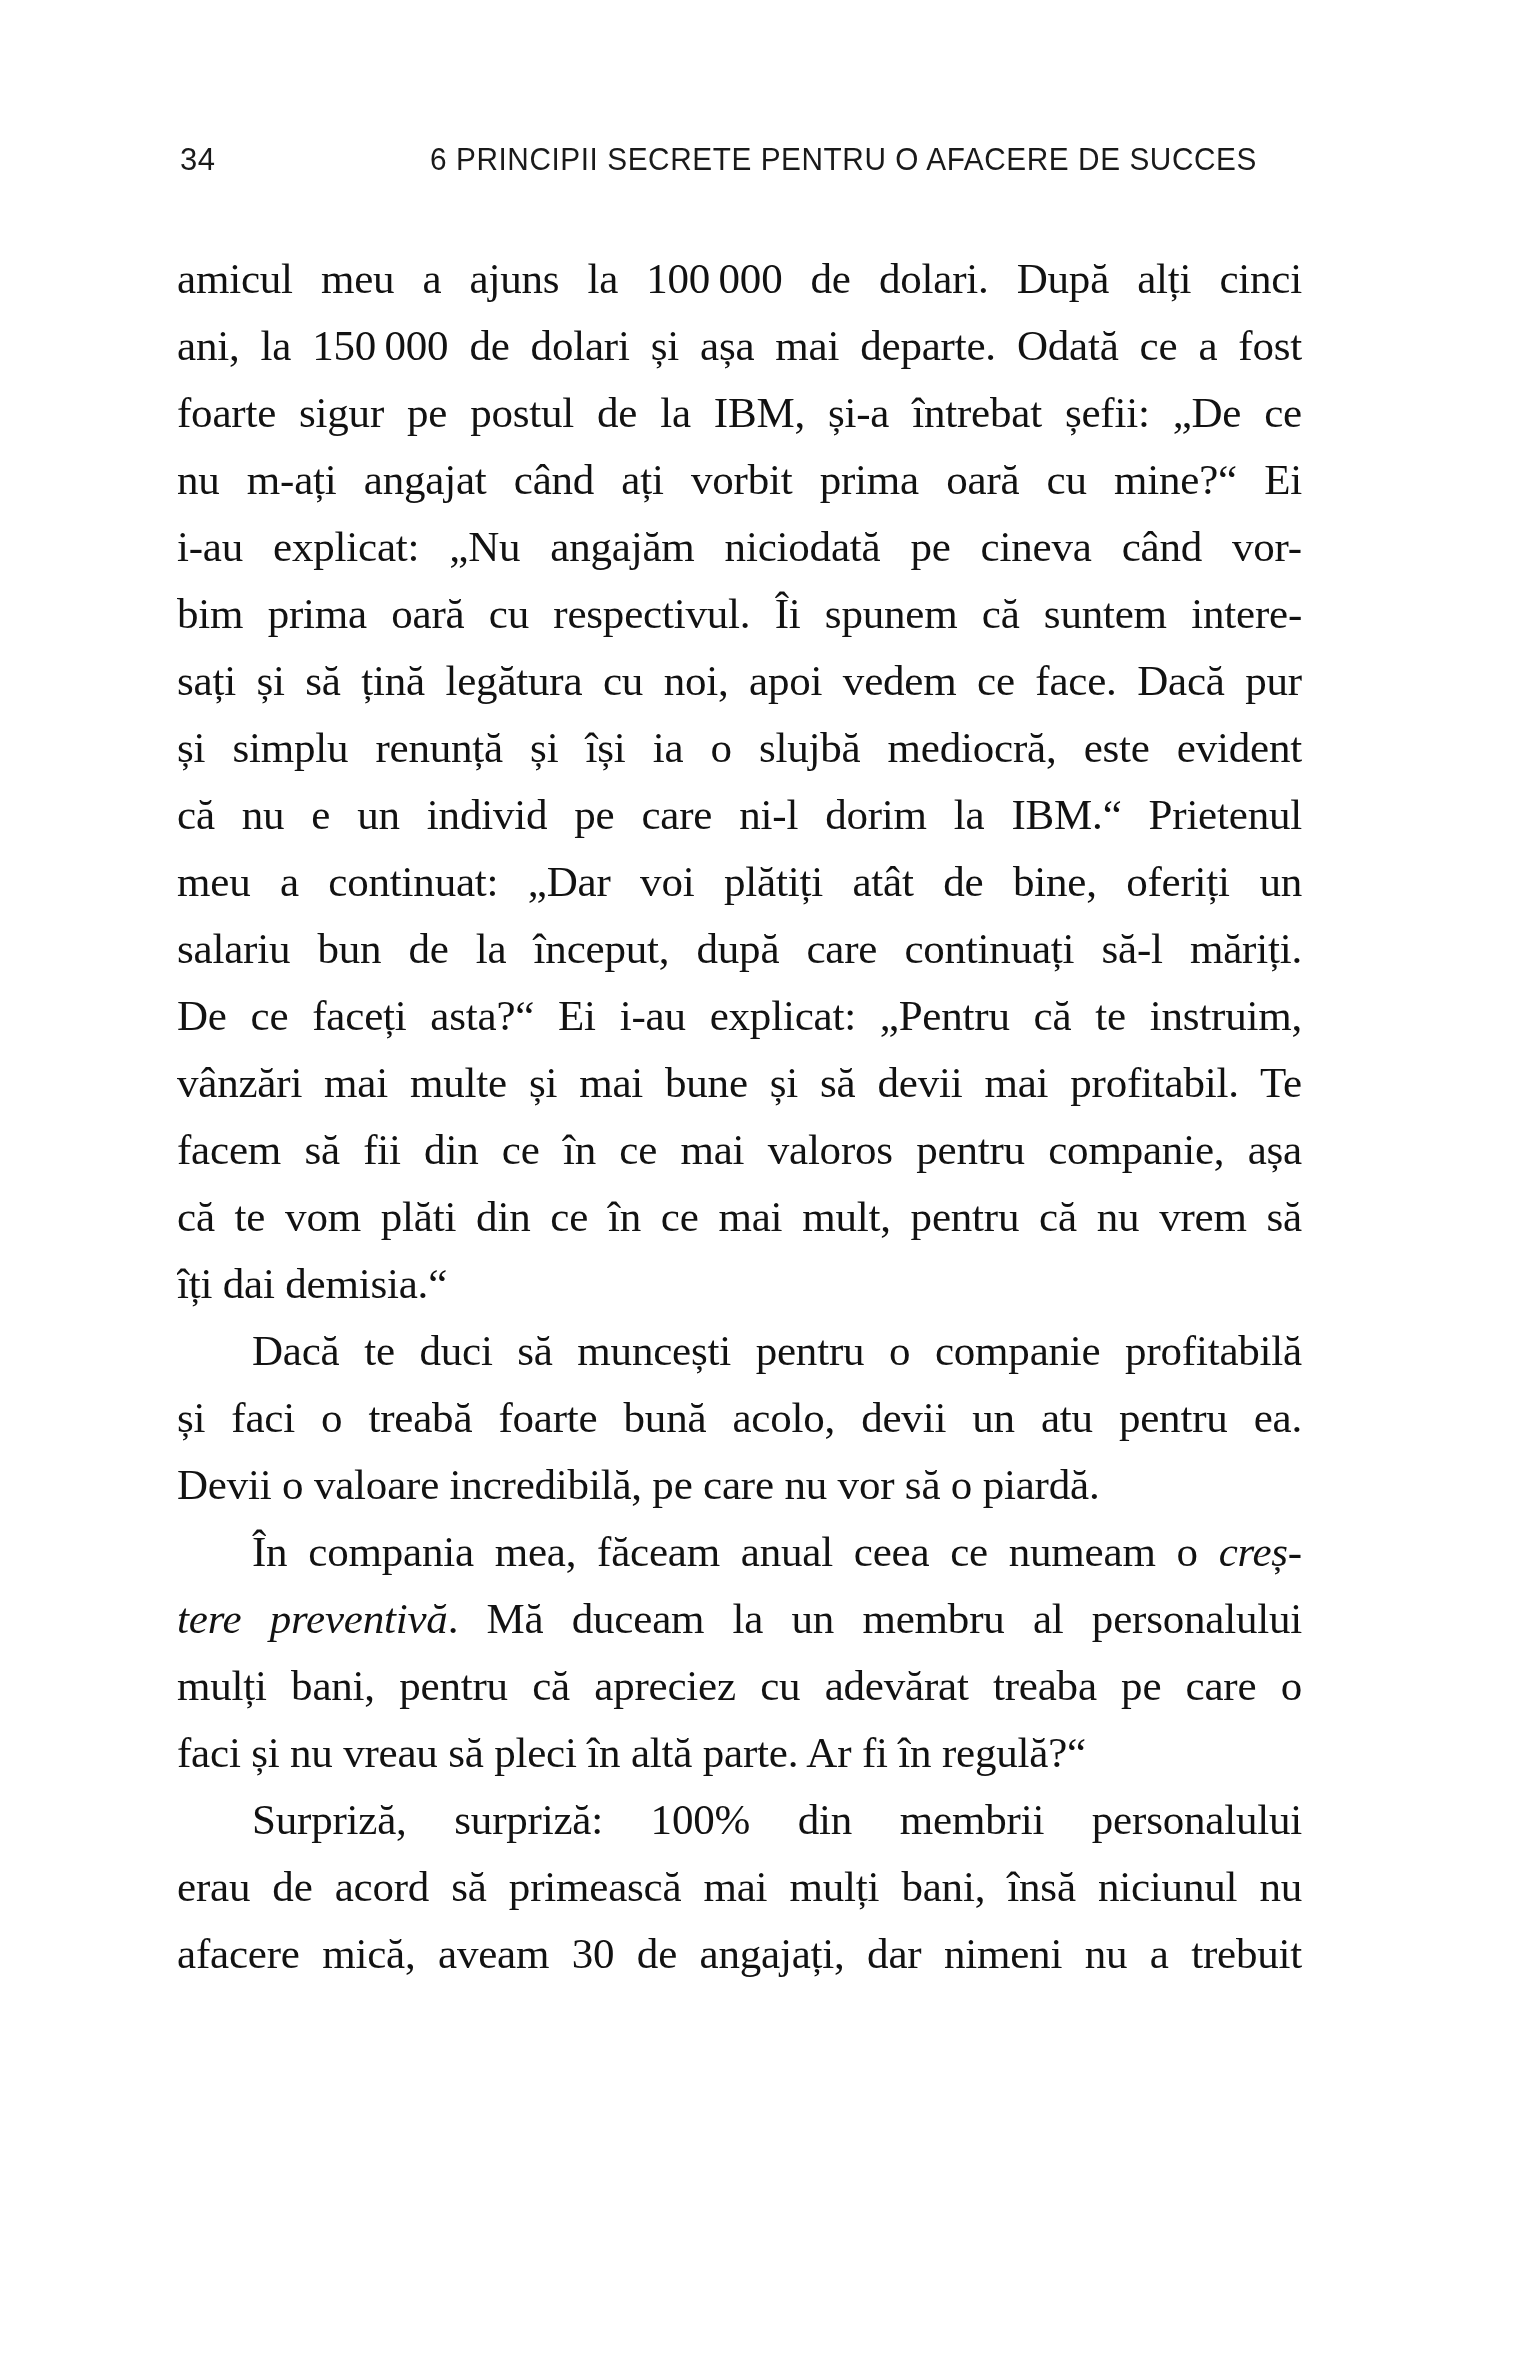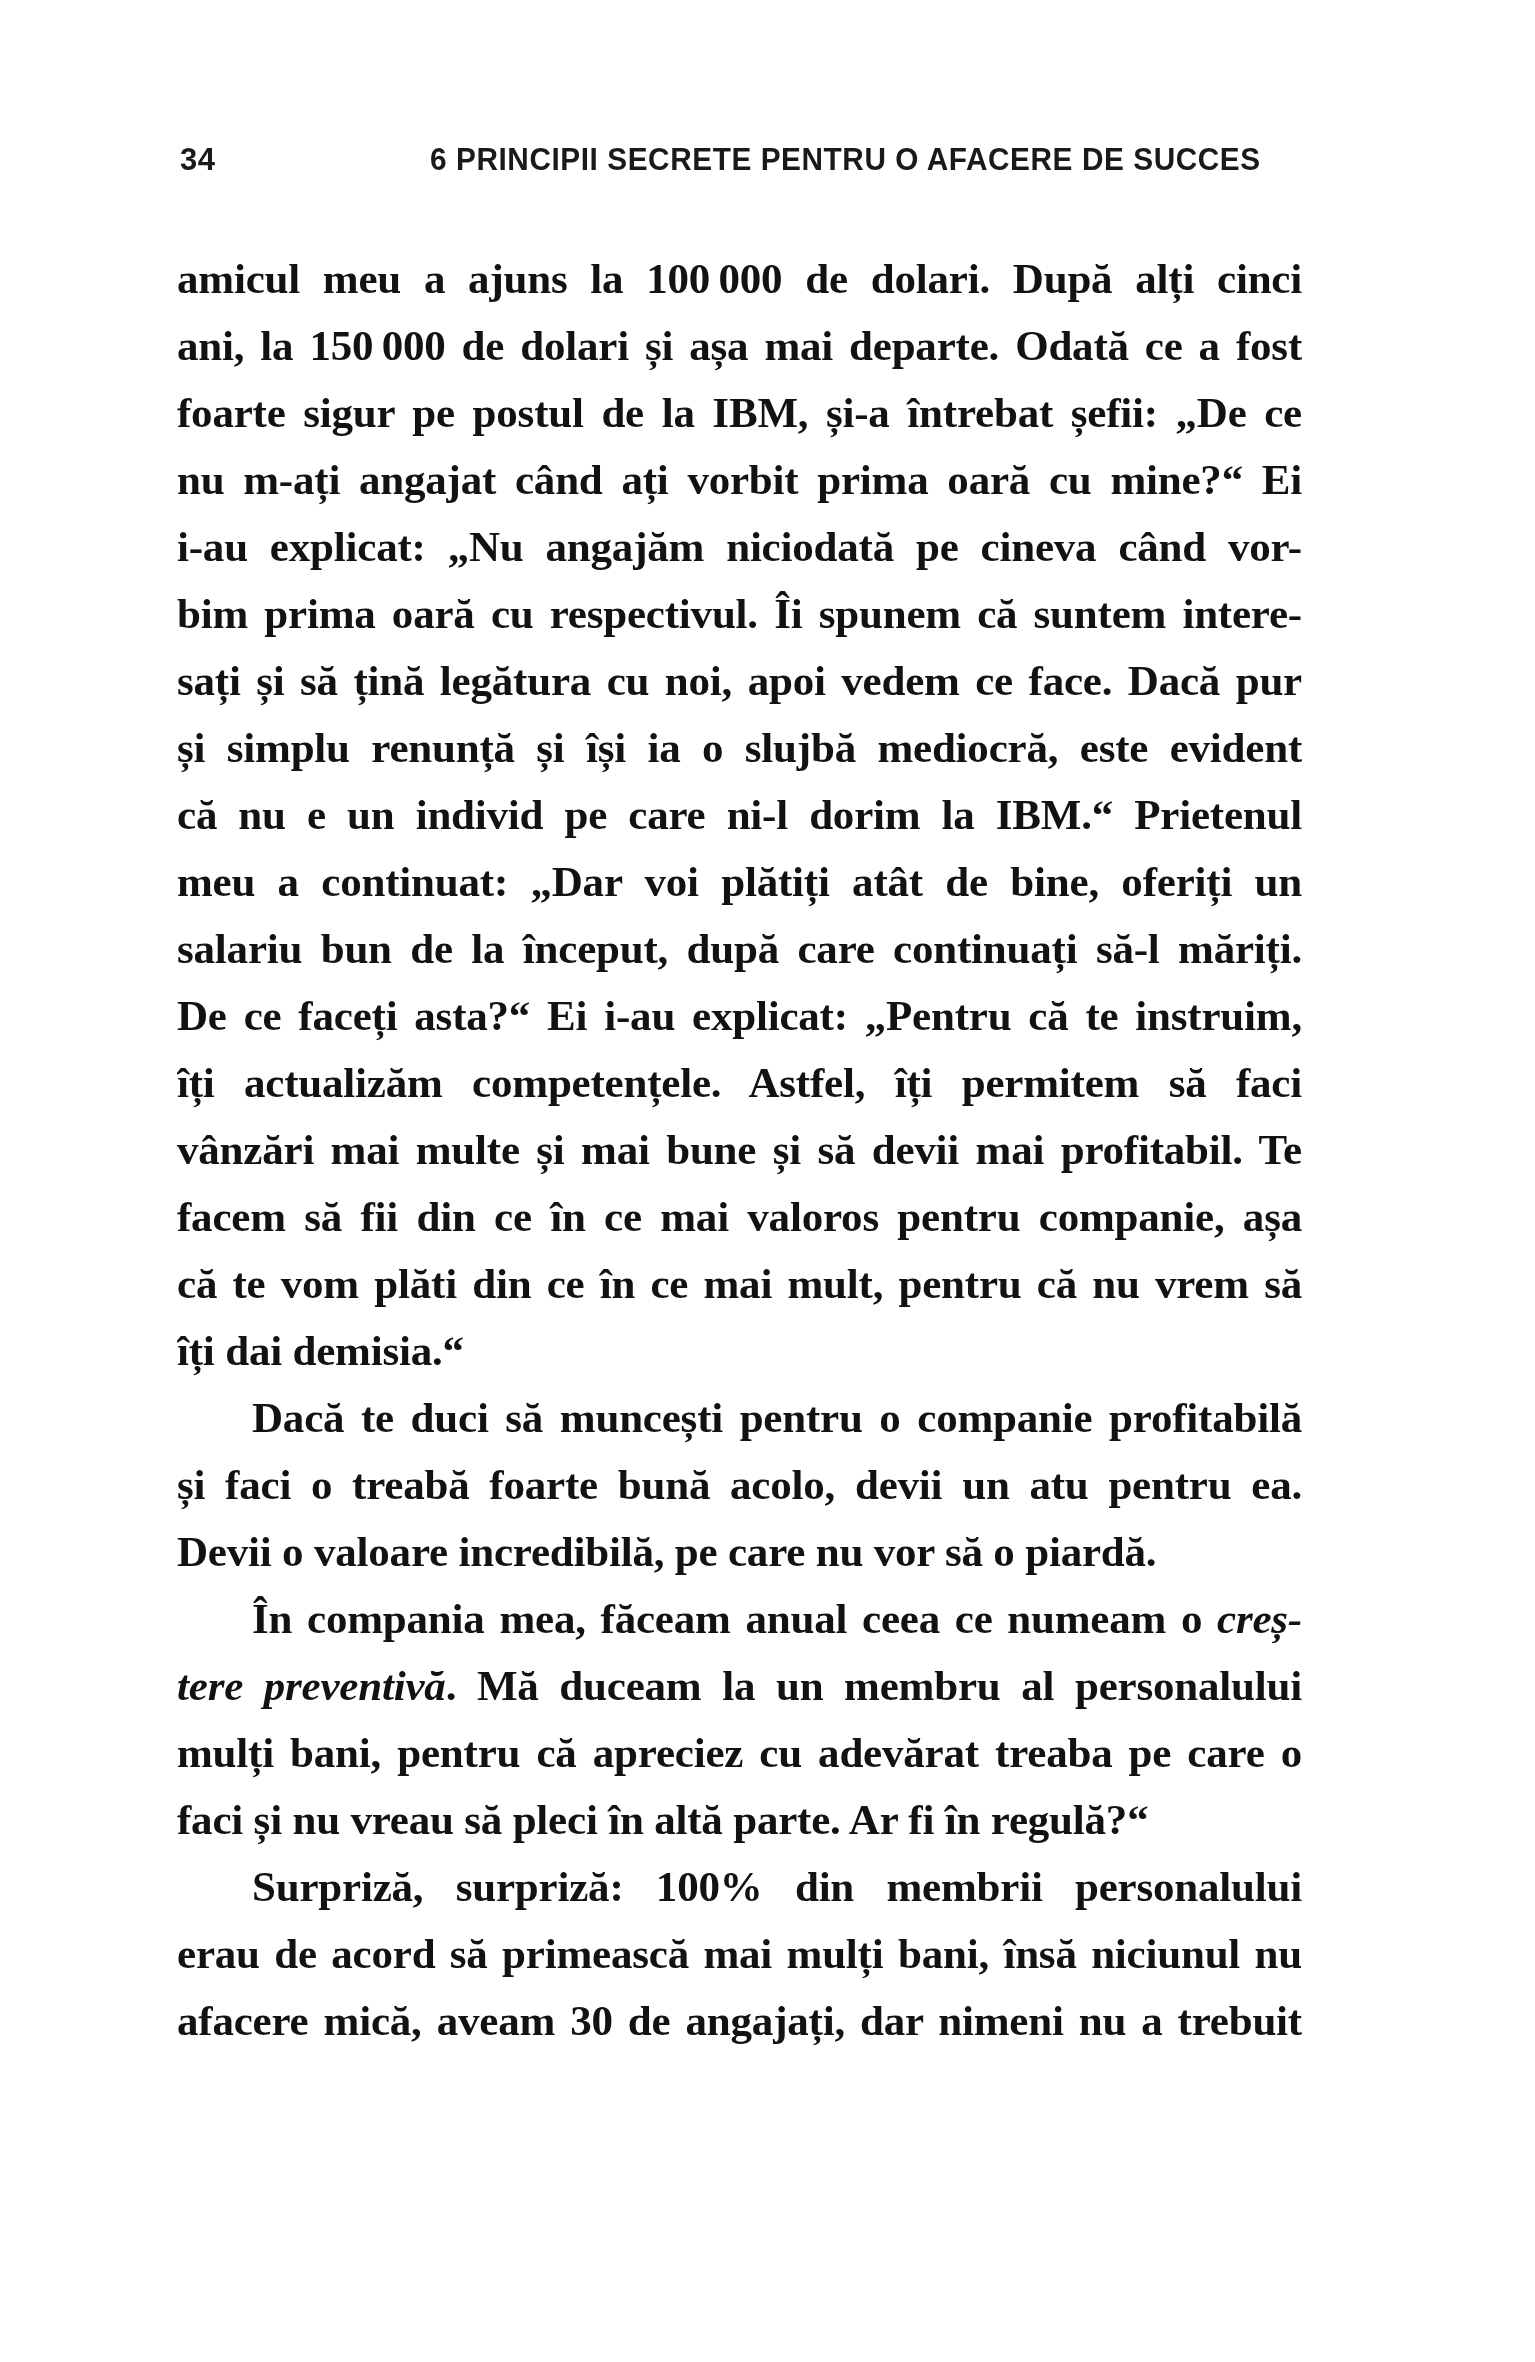--- a/index.html
+++ b/index.html
@@ -8,21 +8,20 @@
     background: #ffffff;
   }
   .page {
     position: relative;
     width: 1535px;
     height: 2362px;
     background: #ffffff;
     overflow: hidden;
     font-family: "Liberation Serif", serif;
     color: #151515;
-    font-weight: bold;
   }
   .page-header {
     position: absolute;
     top: 144px;
     left: 0;
     width: 100%;
     height: 36px;
     font-family: "Liberation Sans", sans-serif;
     color: #1a1a1a;
   }
@@ -85,21 +84,20 @@
       <div class="line"><span>foarte sigur pe postul de la IBM, și-a întrebat șefii: „De ce</span></div>
       <div class="line"><span>nu m-ați angajat când ați vorbit prima oară cu mine?“ Ei</span></div>
       <div class="line"><span>i-au explicat: „Nu angajăm niciodată pe cineva când vor-</span></div>
       <div class="line"><span>bim prima oară cu respectivul. Îi spunem că suntem intere-</span></div>
       <div class="line"><span>sați și să țină legătura cu noi, apoi vedem ce face. Dacă pur</span></div>
       <div class="line"><span>și simplu renunță și își ia o slujbă mediocră, este evident</span></div>
       <div class="line"><span>că nu e un individ pe care ni-l dorim la IBM.“ Prietenul</span></div>
       <div class="line"><span>meu a continuat: „Dar voi plătiți atât de bine, oferiți un</span></div>
       <div class="line"><span>salariu bun de la început, după care continuați să-l măriți.</span></div>
       <div class="line"><span>De ce faceți asta?“ Ei i-au explicat: „Pentru că te instruim,</span></div>
-      <div class="line"><span>îți actualizăm competențele. Astfel, îți permitem să faci</span></div>
       <div class="line"><span>vânzări mai multe și mai bune și să devii mai profitabil. Te</span></div>
       <div class="line"><span>facem să fii din ce în ce mai valoros pentru companie, așa</span></div>
       <div class="line"><span>că te vom plăti din ce în ce mai mult, pentru că nu vrem să</span></div>
       <div class="line last"><span>îți dai demisia.“</span></div>
       <div class="line indent"><span>Dacă te duci să muncești pentru o companie profitabilă</span></div>
       <div class="line"><span>și faci o treabă foarte bună acolo, devii un atu pentru ea.</span></div>
       <div class="line last"><span>Devii o valoare incredibilă, pe care nu vor să o piardă.</span></div>
       <div class="line indent"><span>În compania mea, făceam anual ceea ce numeam o </span><span class="it">creș-</span></div>
       <div class="line"><span class="it">tere preventivă</span><span>. Mă duceam la un membru al personalului</span></div>
       <div class="line"><span>mulți bani, pentru că apreciez cu adevărat treaba pe care o</span></div>

